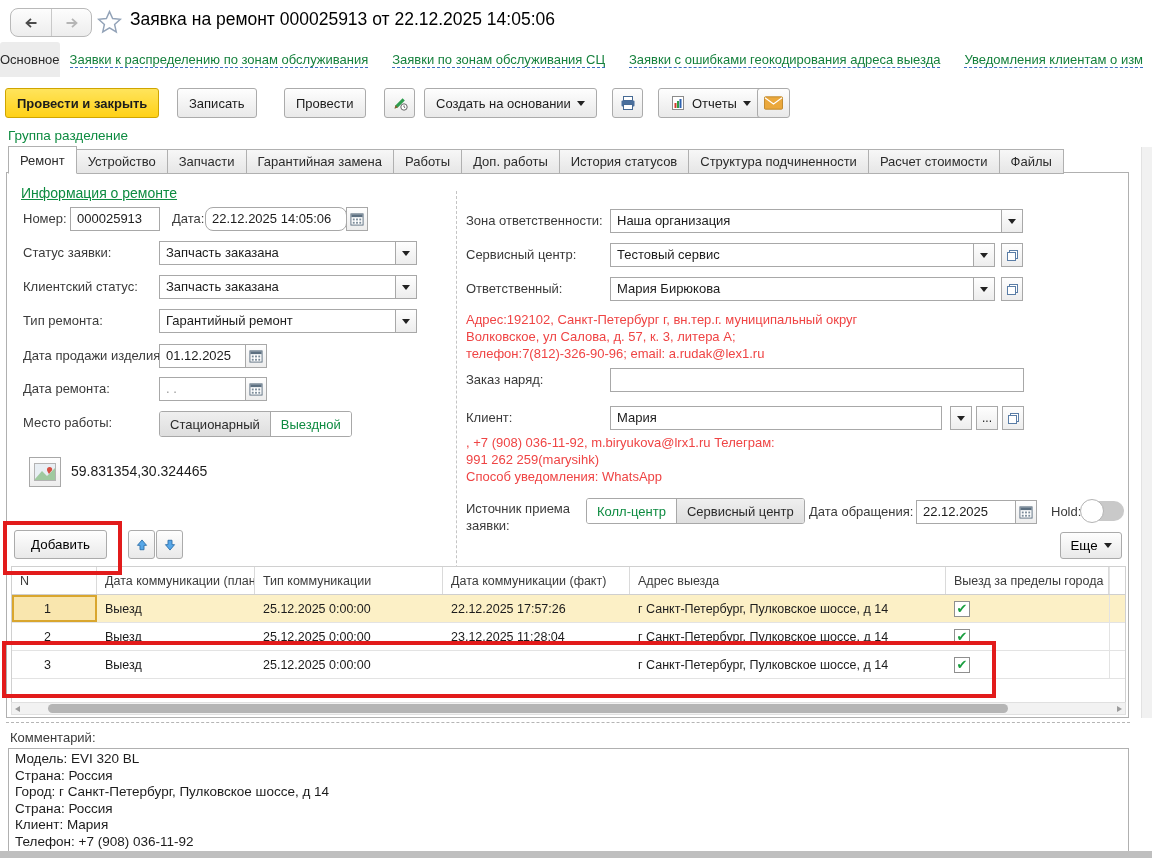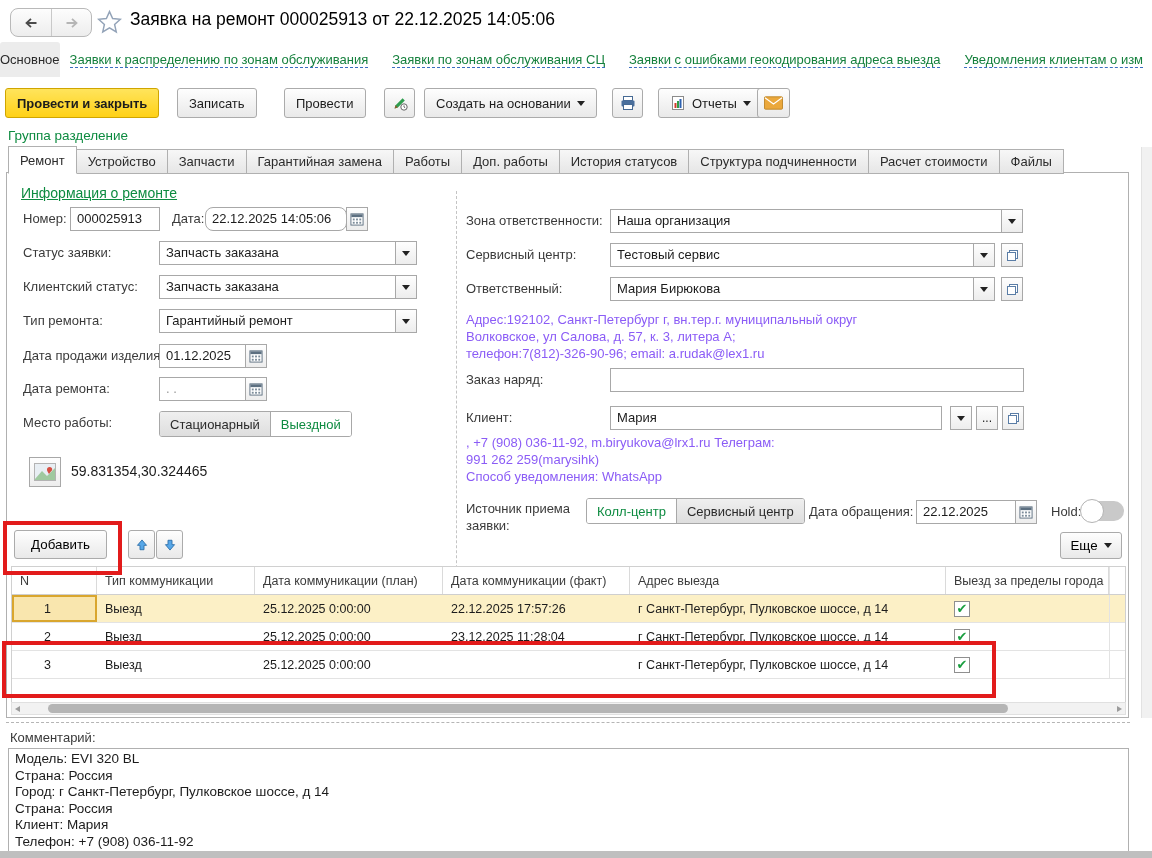--- a/index.html
+++ b/index.html
@@ -38,21 +38,21 @@
 
   
   .panel{left:6px;top:172px;width:1123px;height:546px;border:1px solid #b0b0b0;background:#fff;box-sizing:border-box;}
   .section-title{left:14px;top:12px;color:#0d8b40;font-size:14px;text-decoration:underline;cursor:pointer;}
   .lbl{position:absolute;color:#3a3a3a;white-space:nowrap;}
   .input{position:absolute;background:#fff;border:1px solid #a8a8a8;height:24px;line-height:22px;box-sizing:border-box;
          padding:0 6px;overflow:hidden;white-space:nowrap;cursor:text;}
   .muted{color:#9a9a9a;}
   .sq-btn{position:absolute;width:22px;height:24px;box-sizing:border-box;border:1px solid #a8a8a8;background:linear-gradient(#fefefe,#ededed);
           display:flex;align-items:center;justify-content:center;cursor:pointer;}
-  .blue{color:#8b5cf6;}
+  .blue{color:#ef4444;}
   .pre{white-space:pre-line;line-height:17px;}
   .vsplit{position:absolute;left:449px;top:18px;height:492px;border-left:1px dashed #c4c4c4;}
 
   .seg{position:absolute;display:inline-flex;border:1px solid #a8a8a8;border-radius:3px;overflow:hidden;height:26px;box-sizing:border-box;}
   .seg-item{display:flex;align-items:center;padding:0 10px;cursor:pointer;font-size:13px;}
   .seg-item + .seg-item{border-left:1px solid #a8a8a8;}
   .seg-gray{background:linear-gradient(#efefef,#dedede);color:#2b2b2b;}
   .seg-green{background:#fff;color:#0d8b40;}
 
   .toggle{position:absolute;width:42px;height:20px;border-radius:10px;background:#c9c9c9;cursor:pointer;}
@@ -361,22 +361,22 @@
         </svg>
     </button>
     <button class="cmd-btn" style="left:1053px;top:359px;width:62px;height:27px;">
       <span>Еще</span>
       <span class="caret"></span>
     </button>
 
     <div class="tbl">
       <div class="trow thead">
         <div class="c">N</div>
+        <div class="c">Дата коммуникации (план)</div>
         <div class="c">Тип коммуникации</div>
-        <div class="c">Дата коммуникации (план)</div>
         <div class="c">Дата коммуникации (факт)</div>
         <div class="c">Адрес выезда</div>
         <div class="c">Выезд за пределы города</div>
         <div class="c-end"></div>
       </div>
       <div class="trow sel">
         <div class="c c0 num">1</div>
         <div class="c">Выезд</div>
         <div class="c">25.12.2025 0:00:00</div>
         <div class="c">22.12.2025 17:57:26</div>

